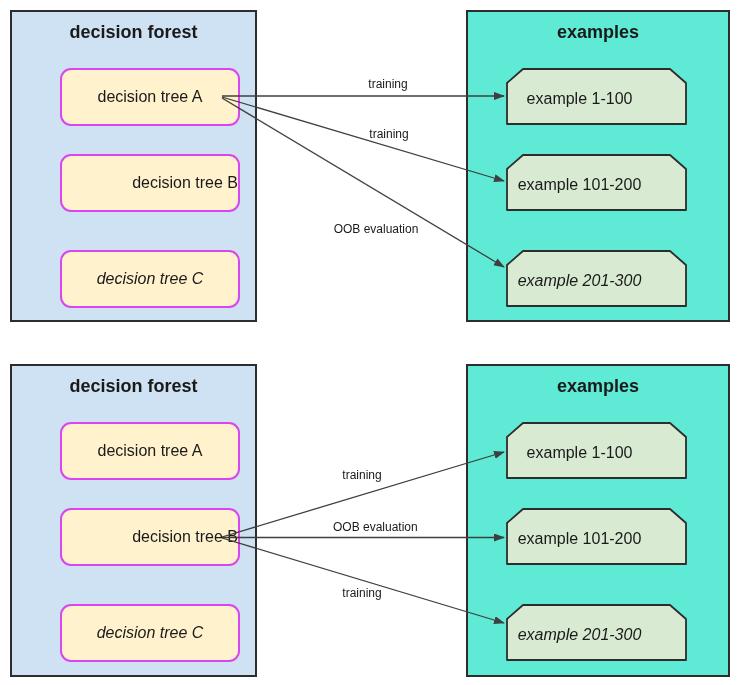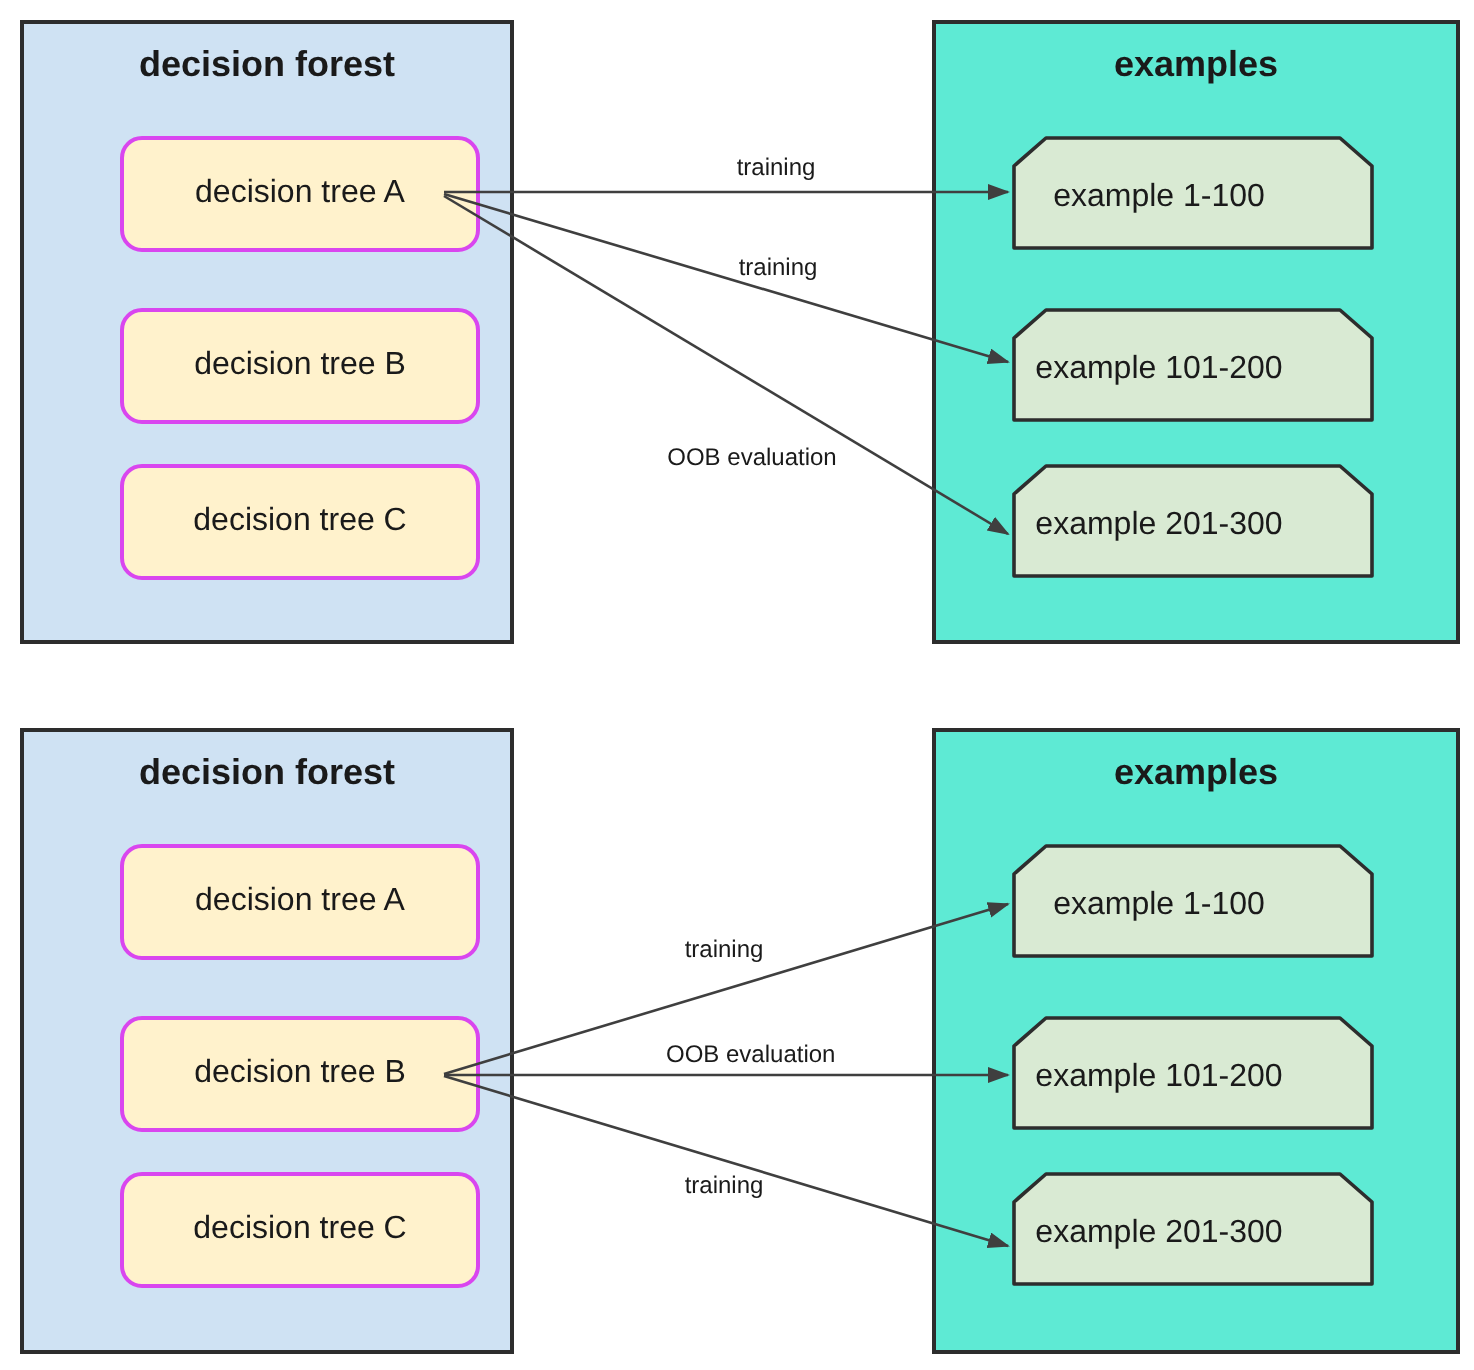--- a/index.html
+++ b/index.html
@@ -39,22 +39,22 @@
     position: absolute;
     width: 180px;
     height: 58px;
     box-sizing: border-box;
     display: flex;
     align-items: center;
     justify-content: center;
     font-size: 16px;
   }
   .row1 { top: 56px; }
-  .row2 { top: 142px; }
-  .row3 { top: 220px; }
+  .row2 { top: 142px; justify-content: flex-end; }
+  .row3 { top: 238px; font-style: italic; }
 
   .tree-node {
     left: 28px;
     background: #fff2cc;
     border: 2px solid #d946ef;
     border-radius: 11px;
     margin-left: 20px;
   }
 
   .card-node { left: 38px; width: 147px; height: 57px; }

